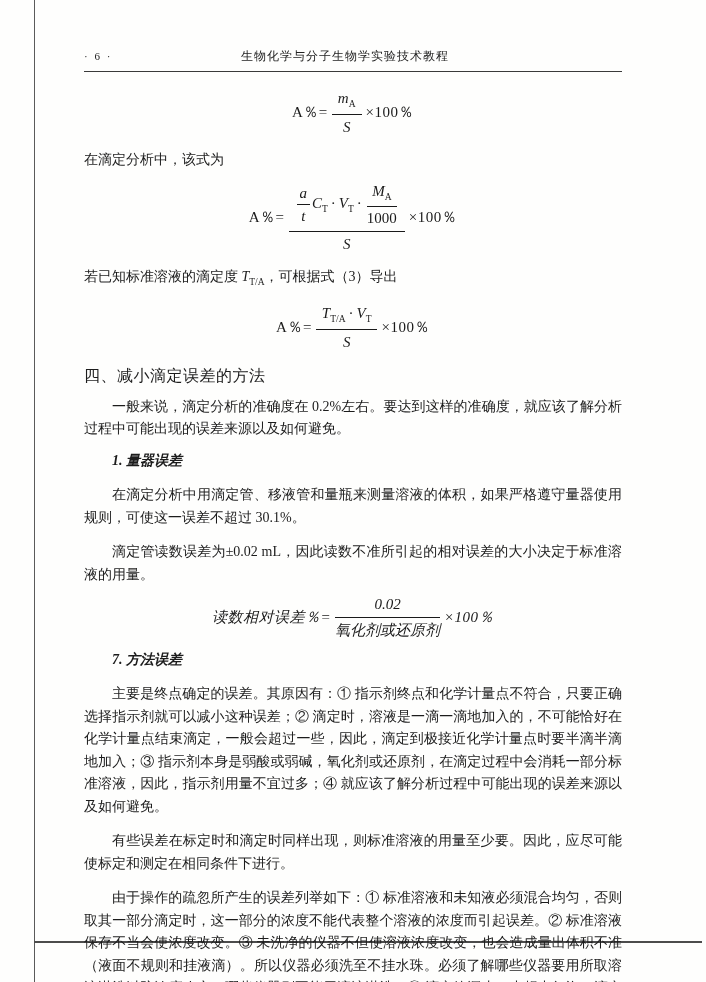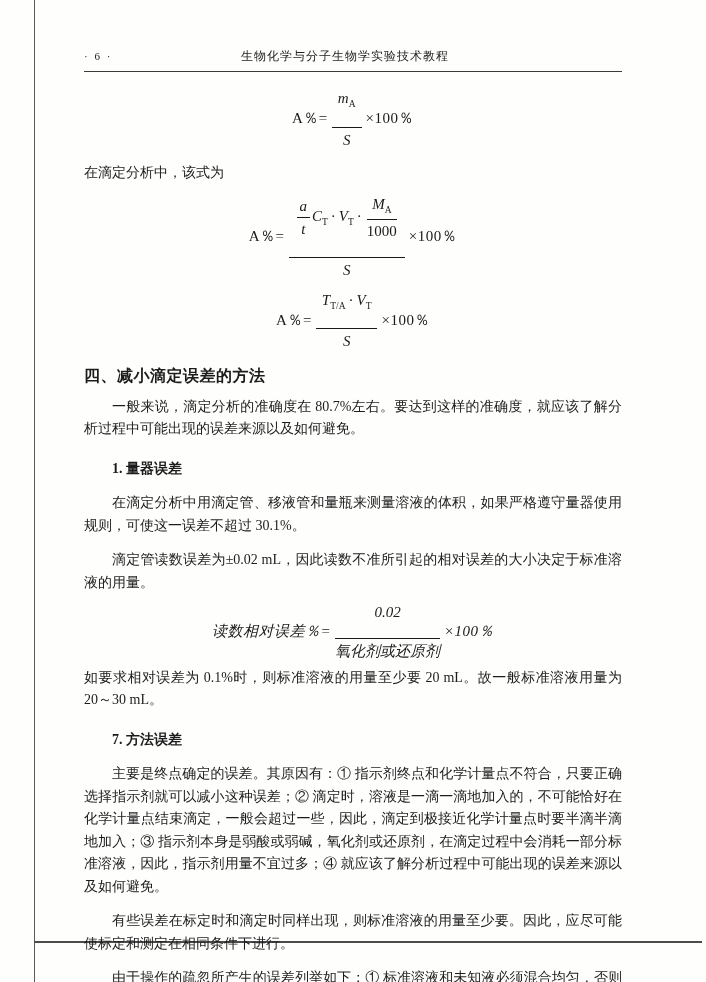--- a/index.html
+++ b/index.html
@@ -41,40 +41,40 @@
     font-size: 15px; color: #1a1a1a;
   }
   .f1 { margin: 16px 0 6px 0; }
   .f2 { margin: 10px 0 6px 0; }
   .f3 { margin: 10px 0 4px 0; }
   .f4 { margin: 8px 0 6px 0; font-style: italic; }
   .frac {
     display: inline-flex; flex-direction: column; align-items: stretch;
     text-align: center; margin: 0 4px; vertical-align: middle;
   }
-  .fnum { display: block; border-bottom: 1px solid #1a1a1a; padding: 1px 6px 16px 6px; line-height: 1.25; }
+  .fnum { display: block; border-bottom: 1px solid #1a1a1a; padding: 1px 6px 3px 6px; line-height: 1.25; }
   .fden { display: block; padding-top: 3px; line-height: 1.25; }
   .frac .frac { margin: 0 2px; vertical-align: middle; }
   .frac .frac .fnum { padding: 0 3px 2px 3px; }
   .frac .frac .fden { padding-top: 2px; }
   .var { font-style: italic; }
   .op { margin: 0 3px; }
   sub { font-size: 9.5px; font-style: normal; }
   .ftext { letter-spacing: 0.5px; }
 
   
   .bodytext { font-size: 14px; line-height: 22.5px; text-align: justify; }
   p.para { text-indent: 2em; }
   p.noindent { text-indent: 0; }
   .section-heading {
-    font-size: 16px; font-weight: bold; letter-spacing: 0.5px;
+    font-size: 16px; font-weight: normal; letter-spacing: 0.5px;
     margin: 14px 0 8px 0; text-indent: 0;
     font-family: "Liberation Sans", "DejaVu Sans", sans-serif;
   }
-  .sub-heading { font-weight: bold; text-indent: 2em; margin-top: 17px; }
+  .sub-heading { font-weight: bold; text-indent: 2em; margin-top: 9px; font-style: italic; }
   .mt { margin-top: 12px; }
 </style>
 </head>
 <body>
 
 <div class="page">
   <div class="scan-edge-left"></div>
   <div class="scan-edge-bottom"></div>
 
   <div class="content">
@@ -106,50 +106,50 @@
           </span><span class="var">C</span><sub>T</sub><span class="op">·</span><span class="var">V</span><sub>T</sub><span class="op">·</span><span class="frac">
             <span class="fnum"><span class="var">M</span><sub>A</sub></span>
             <span class="fden">1000</span>
           </span>
         </span>
         <span class="fden"><span class="var">S</span></span>
       </span>
       <span class="ftext">×100％</span>
     </div>
 
+    <p class="bodytext noindent mt"><span>若已知标准溶液的滴定度 </span><span class="var">T</span><sub>T/A</sub><span>，可根据式（3）导出</span></p>
 
     <div class="formula f3">
       <span class="ftext">A％=</span>
       <span class="frac">
         <span class="fnum"><span class="var">T</span><sub>T/A</sub><span class="op">·</span><span class="var">V</span><sub>T</sub></span>
         <span class="fden"><span class="var">S</span></span>
       </span>
       <span class="ftext">×100％</span>
     </div>
 
     <h2 class="bodytext section-heading">四、减小滴定误差的方法</h2>
 
-    <p class="bodytext para">一般来说，滴定分析的准确度在 80.7%左右。要达到这样的准确度，就应该了解分析过程中可能出现的误差来源以及如何避免。</p>
+    <p class="bodytext para">一般来说，滴定分析的准确度在 0.2%左右。要达到这样的准确度，就应该了解分析过程中可能出现的误差来源以及如何避免。</p>
 
     <p class="bodytext sub-heading">1. 量器误差</p>
 
     <p class="bodytext para mt">在滴定分析中用滴定管、移液管和量瓶来测量溶液的体积，如果严格遵守量器使用规则，可使这一误差不超过 30.1%。</p>
 
     <p class="bodytext para mt">滴定管读数误差为±0.02 mL，因此读数不准所引起的相对误差的大小决定于标准溶液的用量。</p>
 
     <div class="formula f4">
       <span class="ftext">读数相对误差％=</span>
       <span class="frac">
         <span class="fnum">0.02</span>
         <span class="fden">氧化剂或还原剂</span>
       </span>
       <span class="ftext">×100％</span>
     </div>
 
-    <p class="bodytext noindent">如要求相对误差为 0.1%时，则标准溶液的用量至少要 20 mL。故一般标准溶液用量为 20～30 mL。</p>
 
     <p class="bodytext sub-heading">7. 方法误差</p>
 
     <p class="bodytext para mt">主要是终点确定的误差。其原因有：① 指示剂终点和化学计量点不符合，只要正确选择指示剂就可以减小这种误差；② 滴定时，溶液是一滴一滴地加入的，不可能恰好在化学计量点结束滴定，一般会超过一些，因此，滴定到极接近化学计量点时要半滴半滴地加入；③ 指示剂本身是弱酸或弱碱，氧化剂或还原剂，在滴定过程中会消耗一部分标准溶液，因此，指示剂用量不宜过多；④ 就应该了解分析过程中可能出现的误差来源以及如何避免。</p>
 
     <p class="bodytext para mt">有些误差在标定时和滴定时同样出现，则标准溶液的用量至少要。因此，应尽可能使标定和测定在相同条件下进行。</p>
 
     <p class="bodytext para mt">由于操作的疏忽所产生的误差列举如下：① 标准溶液和未知液必须混合均匀，否则取其一部分滴定时，这一部分的浓度不能代表整个溶液的浓度而引起误差。② 标准溶液保存不当会使浓度改变。③ 未洗净的仪器不但使溶液浓度改变，也会造成量出体积不准（液面不规则和挂液滴）。所以仪器必须洗至不挂水珠。必须了解哪些仪器要用所取溶液淋洗以防浓度改变，哪些仪器则不能用溶液淋洗。④ 滴定管漏水、未赶去气泡、滴定速度过快、读数方法不正确等操作不当引起的误差。</p>
 
   </div>

